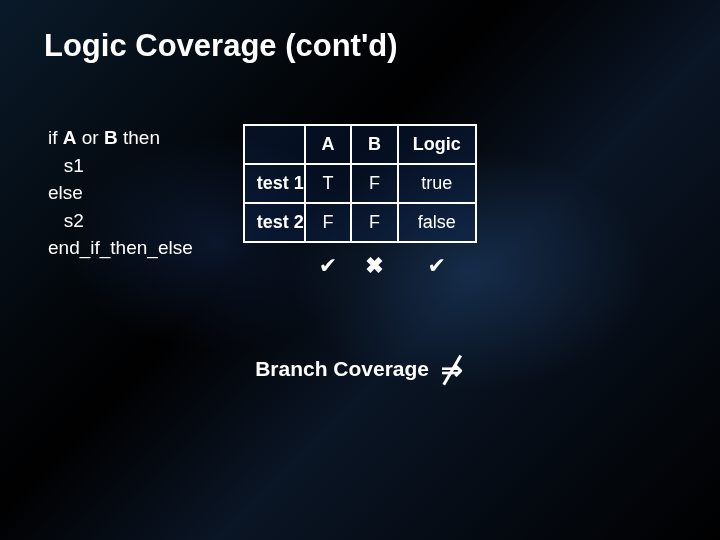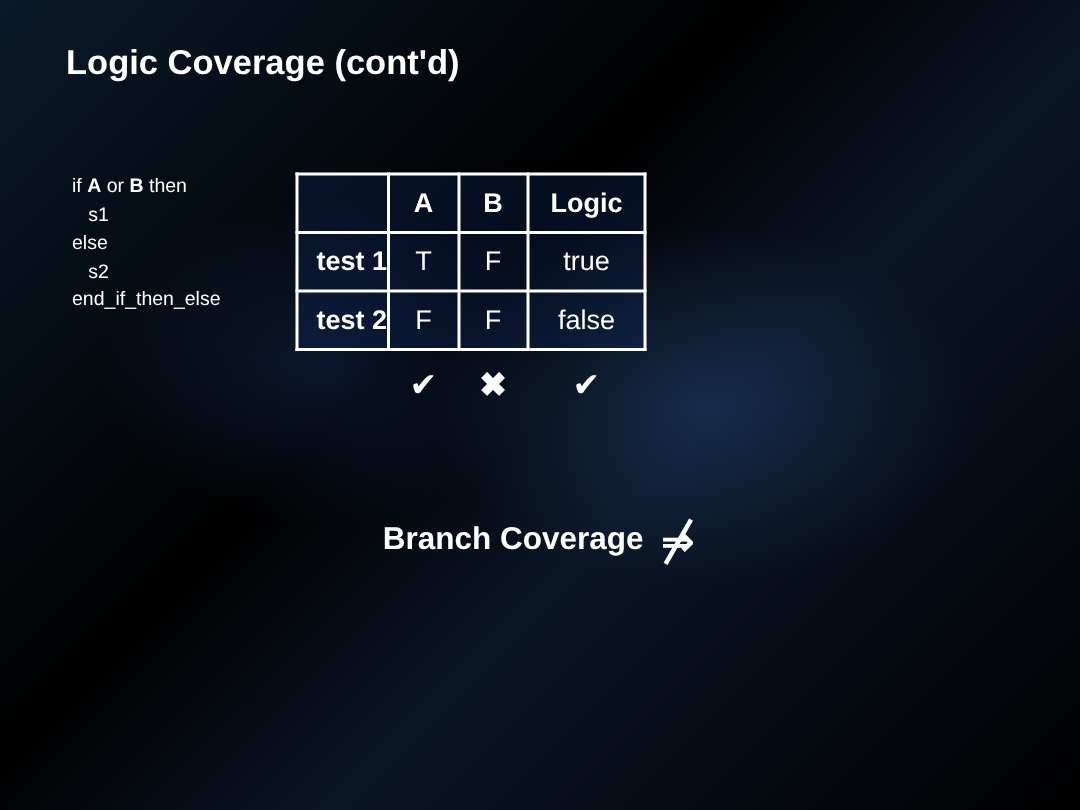--- a/index.html
+++ b/index.html
@@ -16,32 +16,32 @@
     overflow: hidden;
     position: relative;
   }
   .slide {
     padding: 28px 44px 0 44px;
     height: 100%;
     display: flex;
     flex-direction: column;
   }
   .title {
-    font-size: 23px;
+    font-size: 31px;
     font-weight: bold;
     margin-bottom: 60px;
   }
   .content-row {
     display: flex;
     align-items: flex-start;
     gap: 50px;
     padding-left: 4px;
   }
   .code-block {
-    font-size: 13px;
+    font-size: 19px;
     line-height: 1.45;
     white-space: pre;
     flex: 0 0 auto;
   }
   .bold { font-weight: bold; }
   .table-wrap { flex: 1; }
   table {
     border-collapse: collapse;
     font-size: 18px;
   }

